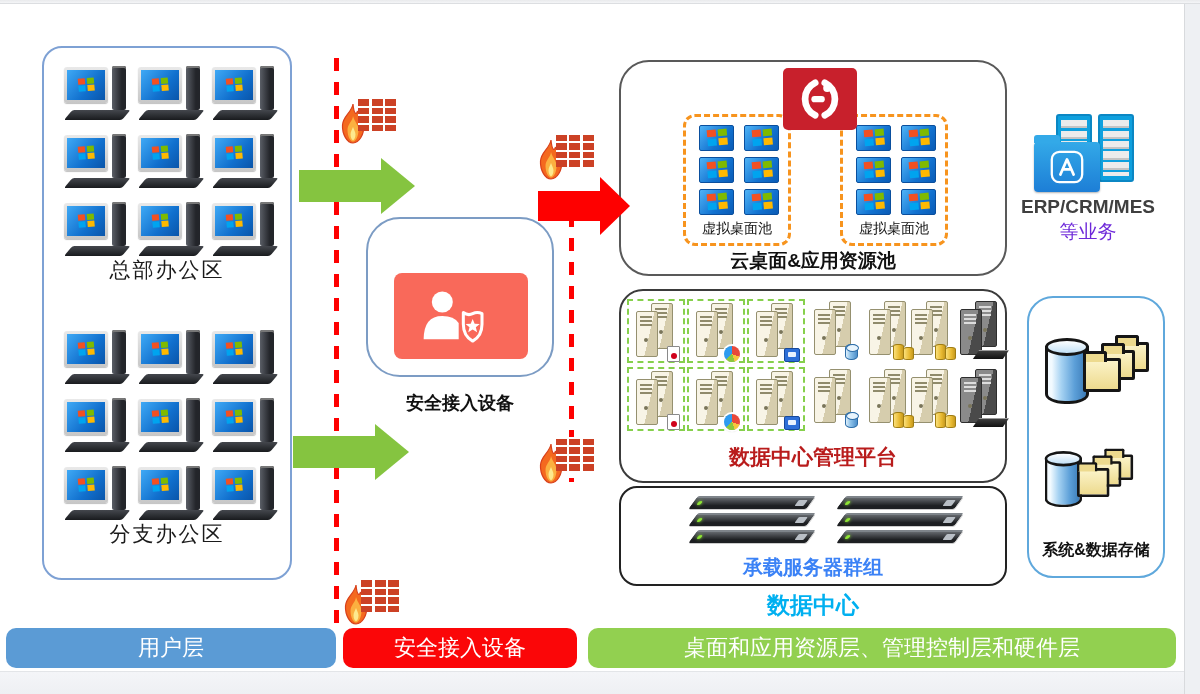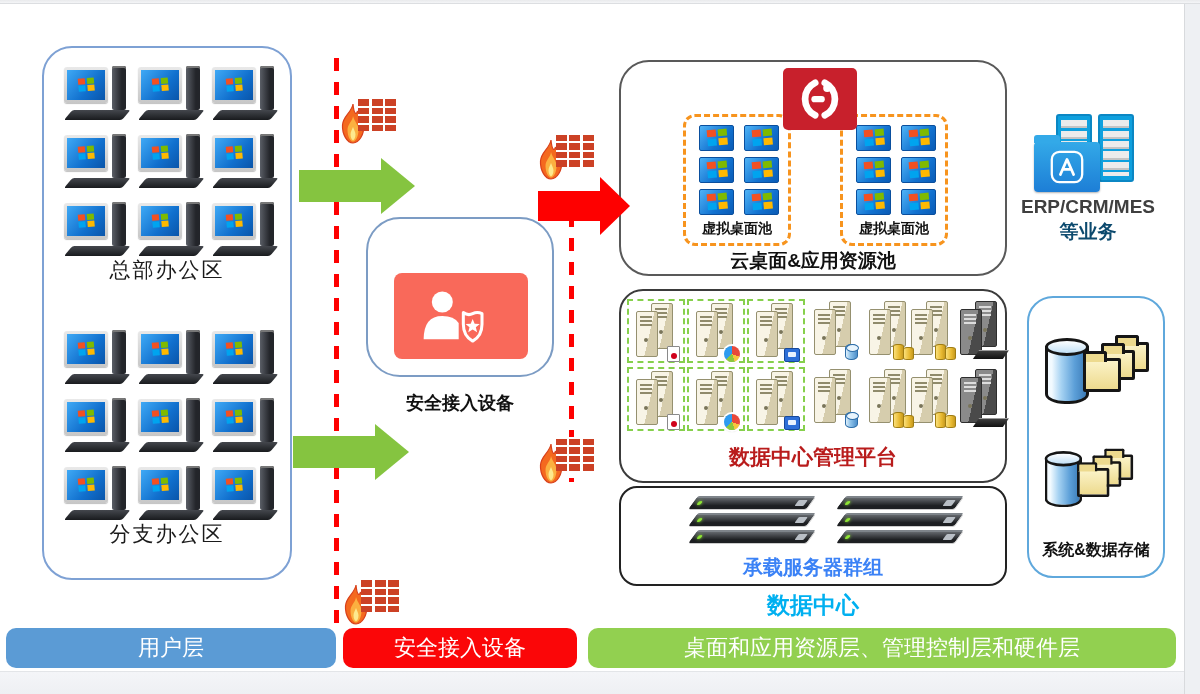--- a/index.html
+++ b/index.html
@@ -8,21 +8,21 @@
   #stage{position:relative;width:1200px;height:694px;background:#fff;overflow:hidden}
 
   
   .top-strip{position:absolute;left:0;top:0;width:100%;height:4px;background:linear-gradient(#e9eaec,#f4f5f7);border-bottom:1px solid #dcdee1;z-index:50}
   .right-strip{position:absolute;right:0;top:0;width:16px;height:100%;background:#eef0f3;border-left:1px solid #d8dadd;z-index:49}
   .bottom-strip{position:absolute;left:0;bottom:0;width:100%;height:23px;background:linear-gradient(#f4f5f8,#eef0f3);border-top:1px solid #e3e5e8;z-index:48}
 
   .title{position:absolute;left:418px;top:8px;width:290px;text-align:center;font-size:40px;font-weight:bold;color:#C00000;letter-spacing:1px}
 
   
-  .user-box{position:absolute;left:42px;top:46px;width:250px;height:534px;border:2px solid #7EA1D4;border-radius:30px;background:#fff;z-index:5}
+  .user-box{position:absolute;left:42px;top:46px;width:250px;height:534px;border:2px solid #7EA1D4;border-radius:20px;background:#fff;z-index:5}
   .pc-grid{position:absolute;left:14px;width:222px;display:grid;grid-template-columns:repeat(3,1fr);justify-items:center;row-gap:12px}
   #pc-grid-hq{top:16px}
   #pc-grid-branch{top:280px}
   .zone-label{position:absolute;width:100%;text-align:center;font-size:21px;color:#1a1a1a;letter-spacing:2px}
   .zone-label.hq{top:208px}
   .zone-label.branch{top:472px}
 
   .pc{position:relative;width:66px;height:56px}
   .pc .tower{position:absolute;right:2px;top:2px;width:14px;height:44px;background:linear-gradient(90deg,#5a5e66,#23252a 70%);border-radius:2px;box-shadow:inset 0 2px 0 #777}
   .pc .mon{position:absolute;left:2px;top:3px;width:44px;height:36px;background:linear-gradient(#e9e9e9,#c7c7c7);border-radius:3px;padding:3px;box-shadow:0 1px 1px rgba(0,0,0,.25)}
@@ -66,33 +66,33 @@
 
   
   .cloud-box{position:absolute;left:619px;top:60px;width:388px;height:216px;border:2px solid #595959;border-radius:30px;background:#fff;z-index:5}
   .logo{position:absolute;left:162px;top:6px;width:74px;height:62px;background:#C8202C;border-radius:5px;display:flex;align-items:center;justify-content:center;z-index:7}
   .logo svg{width:50px;height:50px}
   .pool{position:absolute;top:52px;width:108px;height:132px;border:3px dashed #F7941E;border-radius:12px}
   .pool-l{left:62px}.pool-r{left:219px}
   .vm-grid{position:absolute;left:11px;top:8px;width:84px;display:grid;grid-template-columns:repeat(2,1fr);gap:6px 6px;justify-items:center}
   .vm{position:relative;width:35px;height:26px;background:linear-gradient(130deg,#4FB3F6 0%,#1272D0 60%,#0A5BB5 100%);border:1px solid #0A4F9E;border-radius:2px}
   .vm .wf{--q:9px;--r:7px}
-  .pool-label{position:absolute;bottom:5px;width:100%;text-align:center;font-weight:bold;font-size:14px;color:#111}
+  .pool-label{position:absolute;bottom:5px;width:100%;text-align:center;font-weight:normal;font-size:14px;color:#111}
   .cloud-label{position:absolute;top:186px;width:100%;text-align:center;font-weight:bold;font-size:19px;color:#111}
 
   
   .erp{position:absolute;left:1034px;top:112px;width:126px;height:130px;z-index:5}
   .etower{position:absolute;width:36px;height:68px;background:#0FA0DE;border:2px solid #0B87C4;border-radius:3px;padding:4px 3px}
   .etower::before{content:"";display:block;height:100%;background:repeating-linear-gradient(180deg,#ECECEC 0 6px,#C4C4C4 6px 8px,#0FA0DE 8px 10.5px)}
   .e1{left:22px;top:2px}.e2{left:64px;top:2px}
   .afolder{position:absolute;left:0;top:30px;width:66px;height:50px;background:linear-gradient(#33A9E8,#1D7ED6);border-radius:4px;box-shadow:0 1px 2px rgba(0,0,0,.3);display:flex;align-items:center;justify-content:center}
   .afolder::before{content:"";position:absolute;top:-7px;left:0;width:26px;height:8px;background:#33A9E8;border-radius:3px 3px 0 0}
   .afolder svg{width:38px;height:38px}
   .erp-l1{position:absolute;left:1008px;top:196px;width:160px;text-align:center;font-weight:bold;font-size:19px;color:#3F3F3F}
-  .erp-l2{position:absolute;left:1008px;top:219px;width:160px;text-align:center;font-weight:bold;font-size:19px;color:#0c4a6e}
+  .erp-l2{position:absolute;left:1008px;top:219px;width:160px;text-align:center;font-weight:normal;font-size:19px;color:#6d28d9}
 
   
   .mgmt-box{position:absolute;left:619px;top:289px;width:388px;height:194px;border:2px solid #3b3b3b;border-radius:24px;background:#fff;z-index:5}
   .cell{position:absolute;height:64px;display:flex;justify-content:center;align-items:flex-start;gap:2px;padding-top:2px}
   .cell.dashed{border:2px dashed #86D04C}
   .tpair{position:relative;width:40px;height:58px;flex:none}
   .t{position:absolute;width:22px;height:46px;border:1px solid #95906F;border-radius:2px;background:linear-gradient(103deg,#F8F4E6 0 58%,#D6CDAD 58%)}
   .t::before{content:"";position:absolute;left:3px;top:4px;width:12px;height:10px;background:repeating-linear-gradient(180deg,#8f8a6b 0 2px,transparent 2px 4px)}
   .t::after{content:"";position:absolute;left:7px;bottom:14px;width:4px;height:4px;background:#7a755a;border-radius:50%}
   .t.back{left:15px;top:0}

